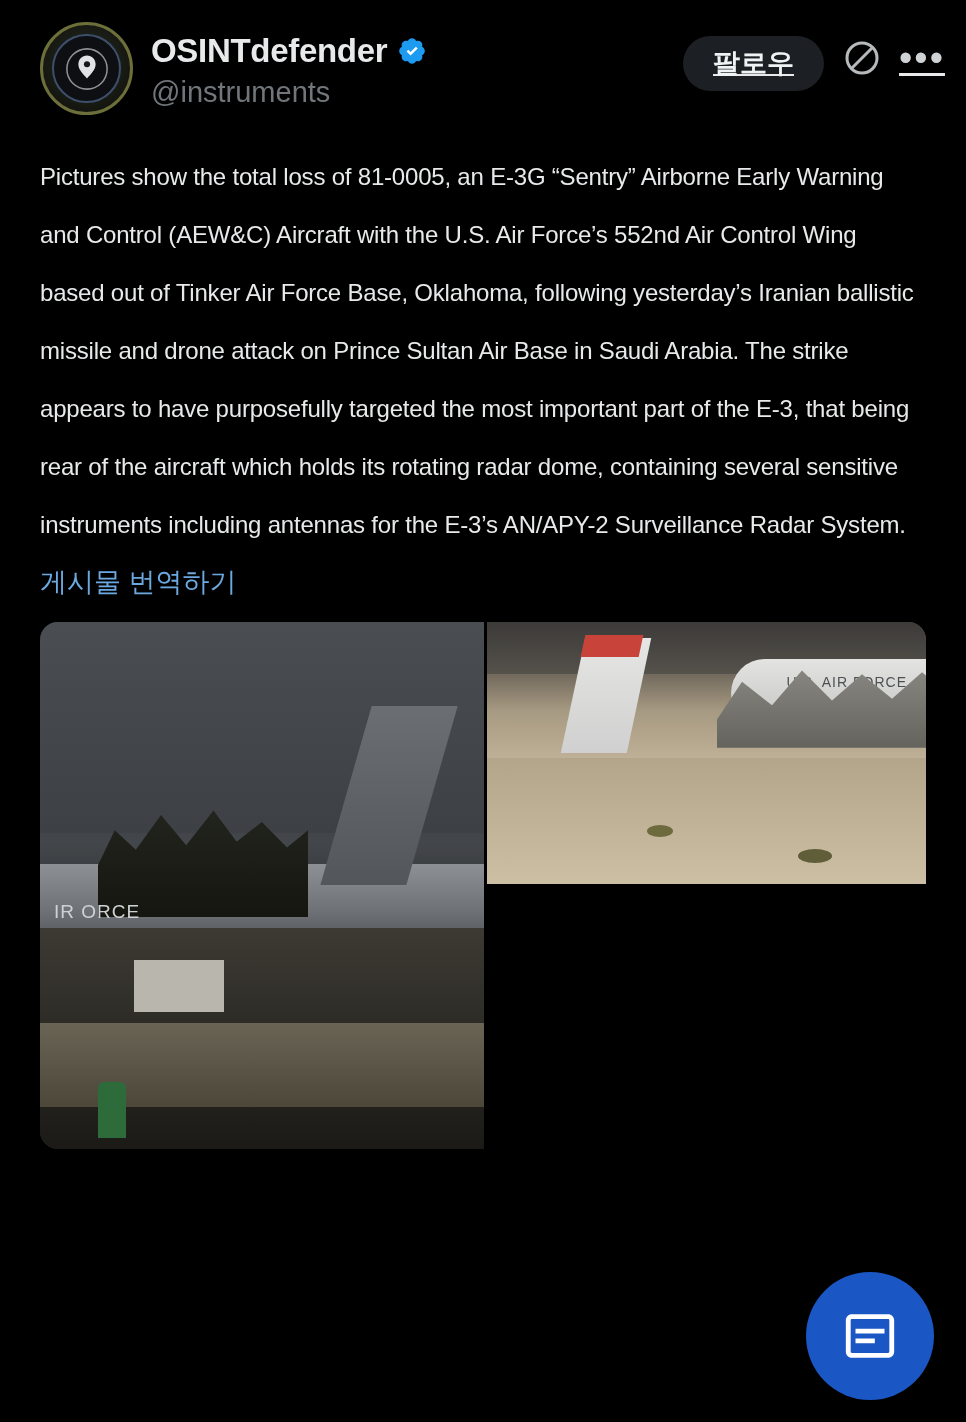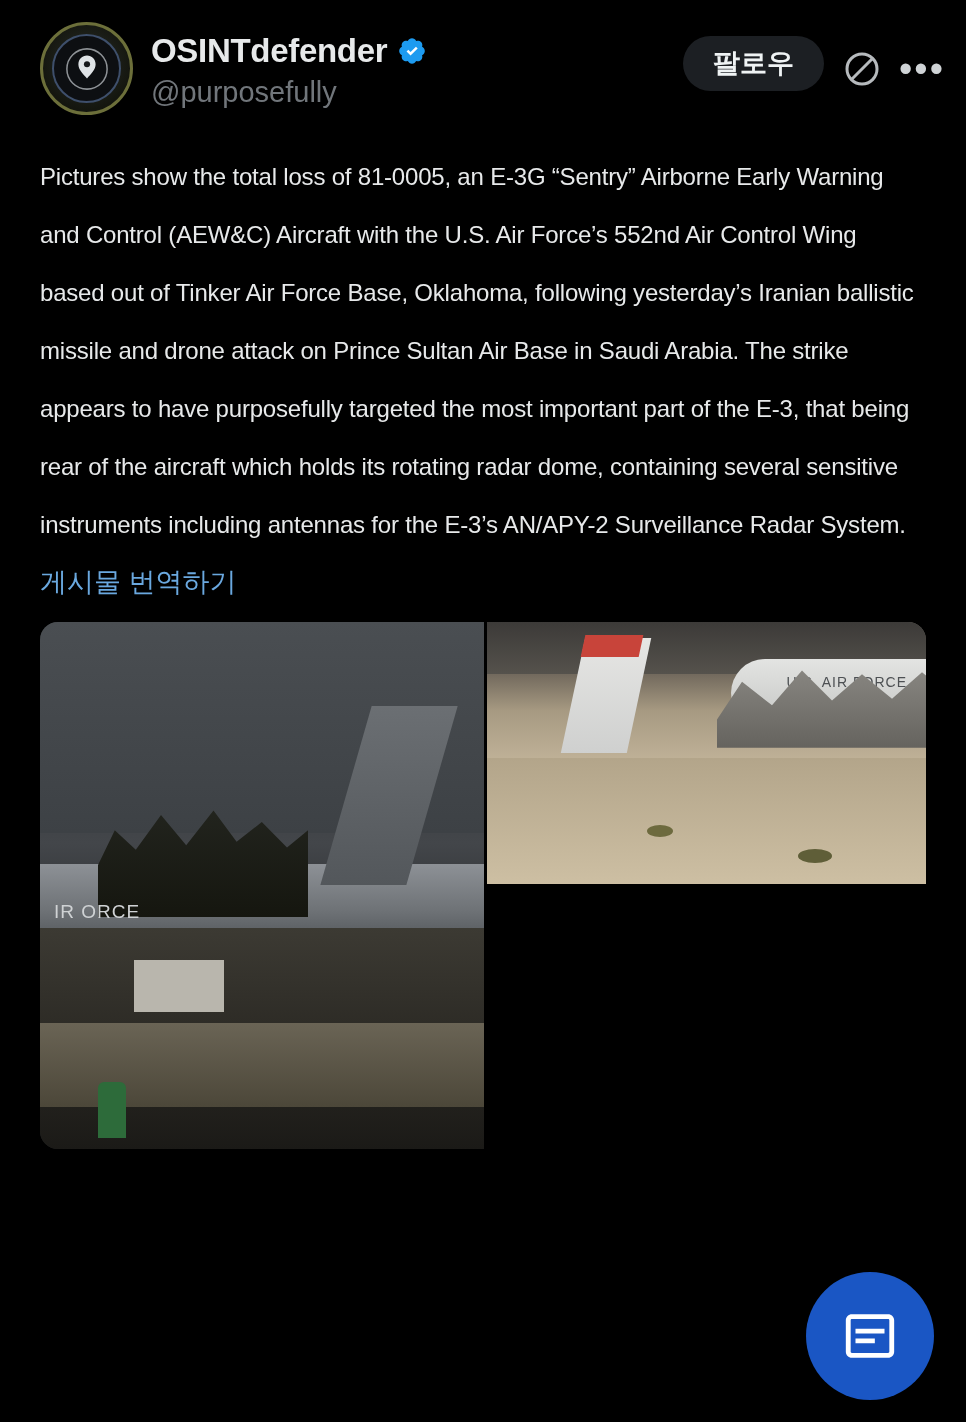--- a/index.html
+++ b/index.html
@@ -75,24 +75,25 @@
     flex: 0 0 auto;
   }
   .handle {
     font-size: 29px;
     color: #71767b;
     margin-top: 6px;
     white-space: nowrap;
   }
   .header-actions {
     display: flex;
-    align-items: flex-end;
+    align-items: flex-start;
     gap: 16px;
     padding-top: 14px;
     flex: 0 0 auto;
+    text-decoration: underline;
   }
   .follow-btn {
     background: #1c1f23;
     color: #eff3f4;
     border: none;
     border-radius: 999px;
     font-size: 27px;
     font-weight: bold;
     padding: 14px 30px;
     line-height: 1;
@@ -276,21 +277,21 @@
     </div>
 
     <div class="namecol">
       <div class="nameline">
         <span class="displayname">OSINTdefender</span>
         <svg class="verified" viewBox="0 0 24 24">
           <path fill="#1d9bf0" d="M22.25 12c0-1.43-.88-2.67-2.19-3.34.46-1.39.2-2.9-.81-3.91s-2.52-1.27-3.91-.81C14.67 2.63 13.43 1.75 12 1.75s-2.67.88-3.34 2.19c-1.39-.46-2.9-.2-3.91.81s-1.27 2.52-.81 3.91C2.63 9.33 1.75 10.57 1.75 12s.88 2.67 2.19 3.34c-.46 1.39-.2 2.9.81 3.91s2.52 1.27 3.91.81c.67 1.31 1.91 2.19 3.34 2.19s2.67-.88 3.34-2.19c1.39.46 2.9.2 3.91-.81s1.27-2.52.81-3.91c1.31-.67 2.19-1.91 2.19-3.34z"></path>
           <path fill="#ffffff" d="M10.84 15.64l-3.2-3.2 1.41-1.41 1.79 1.79 4.31-4.31 1.41 1.41-5.72 5.72z"></path>
         </svg>
       </div>
-      <span class="handle">@purposefully</span>
+      <span class="handle">@instruments</span>
     </div>
 
     <div class="header-actions">
       <button class="follow-btn">팔로우</button>
       <div class="icon-btn">
         <svg viewBox="0 0 24 24" width="40" height="40" fill="none" stroke="currentColor" stroke-width="1.8">
           <circle cx="12" cy="12" r="9"></circle>
           <line x1="6" y1="18" x2="18" y2="6"></line>
         </svg>
       </div>

